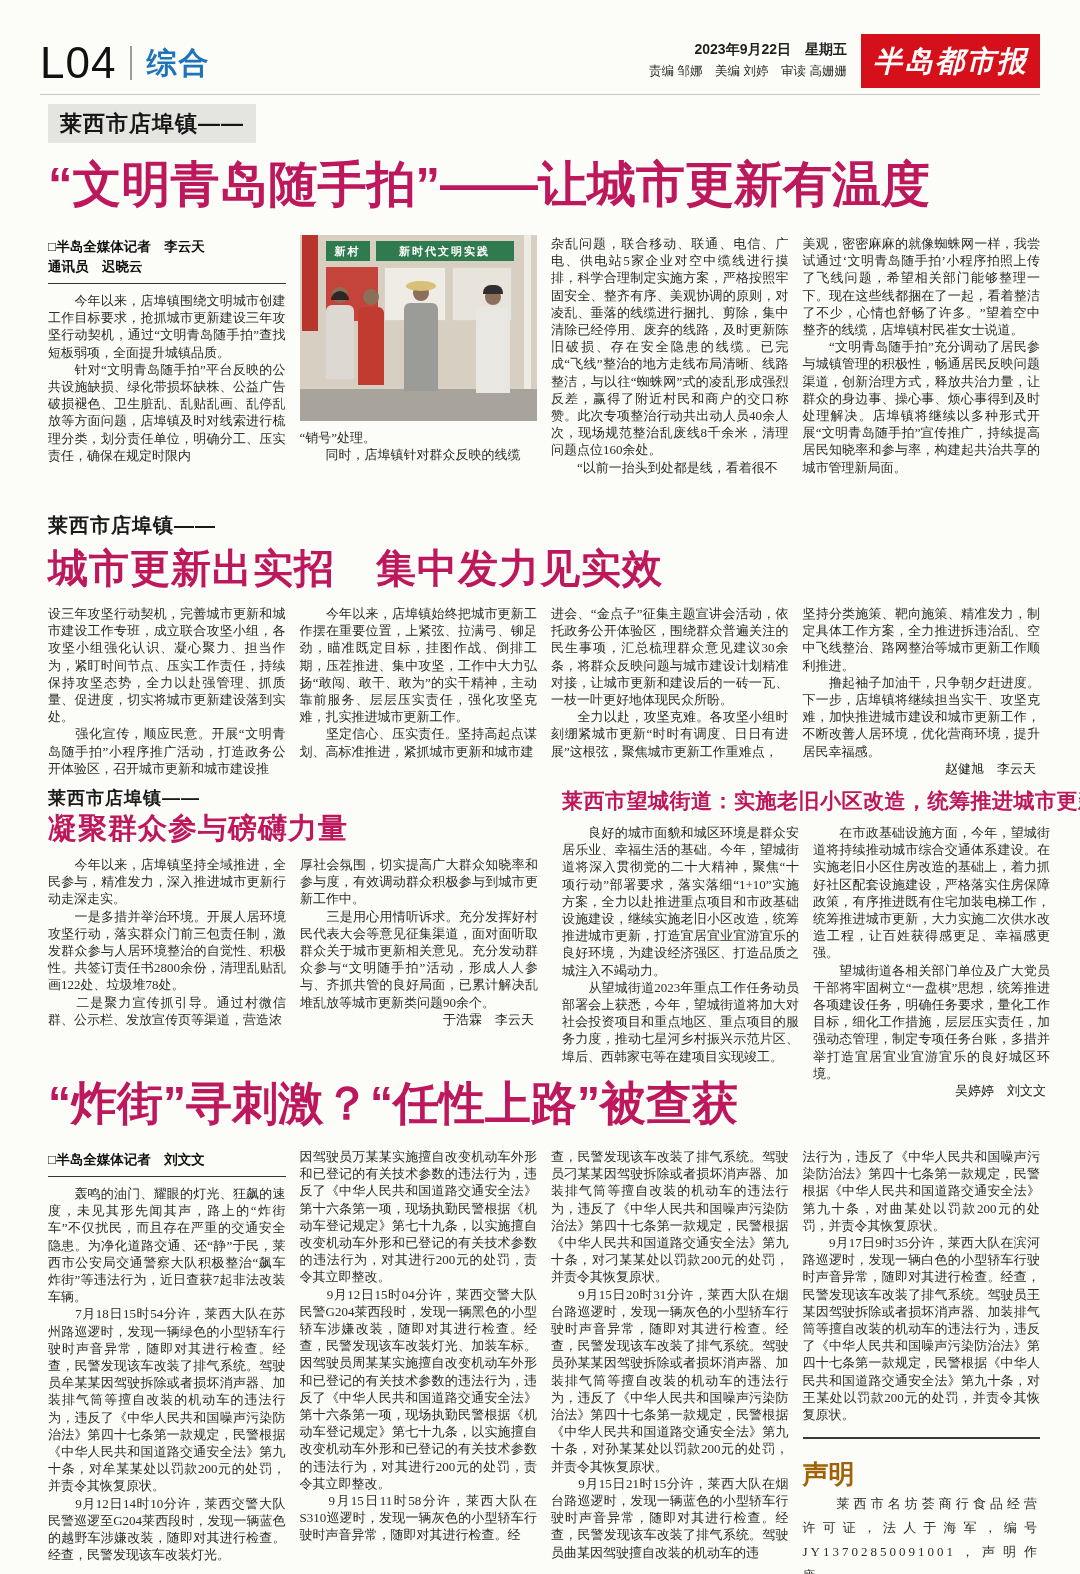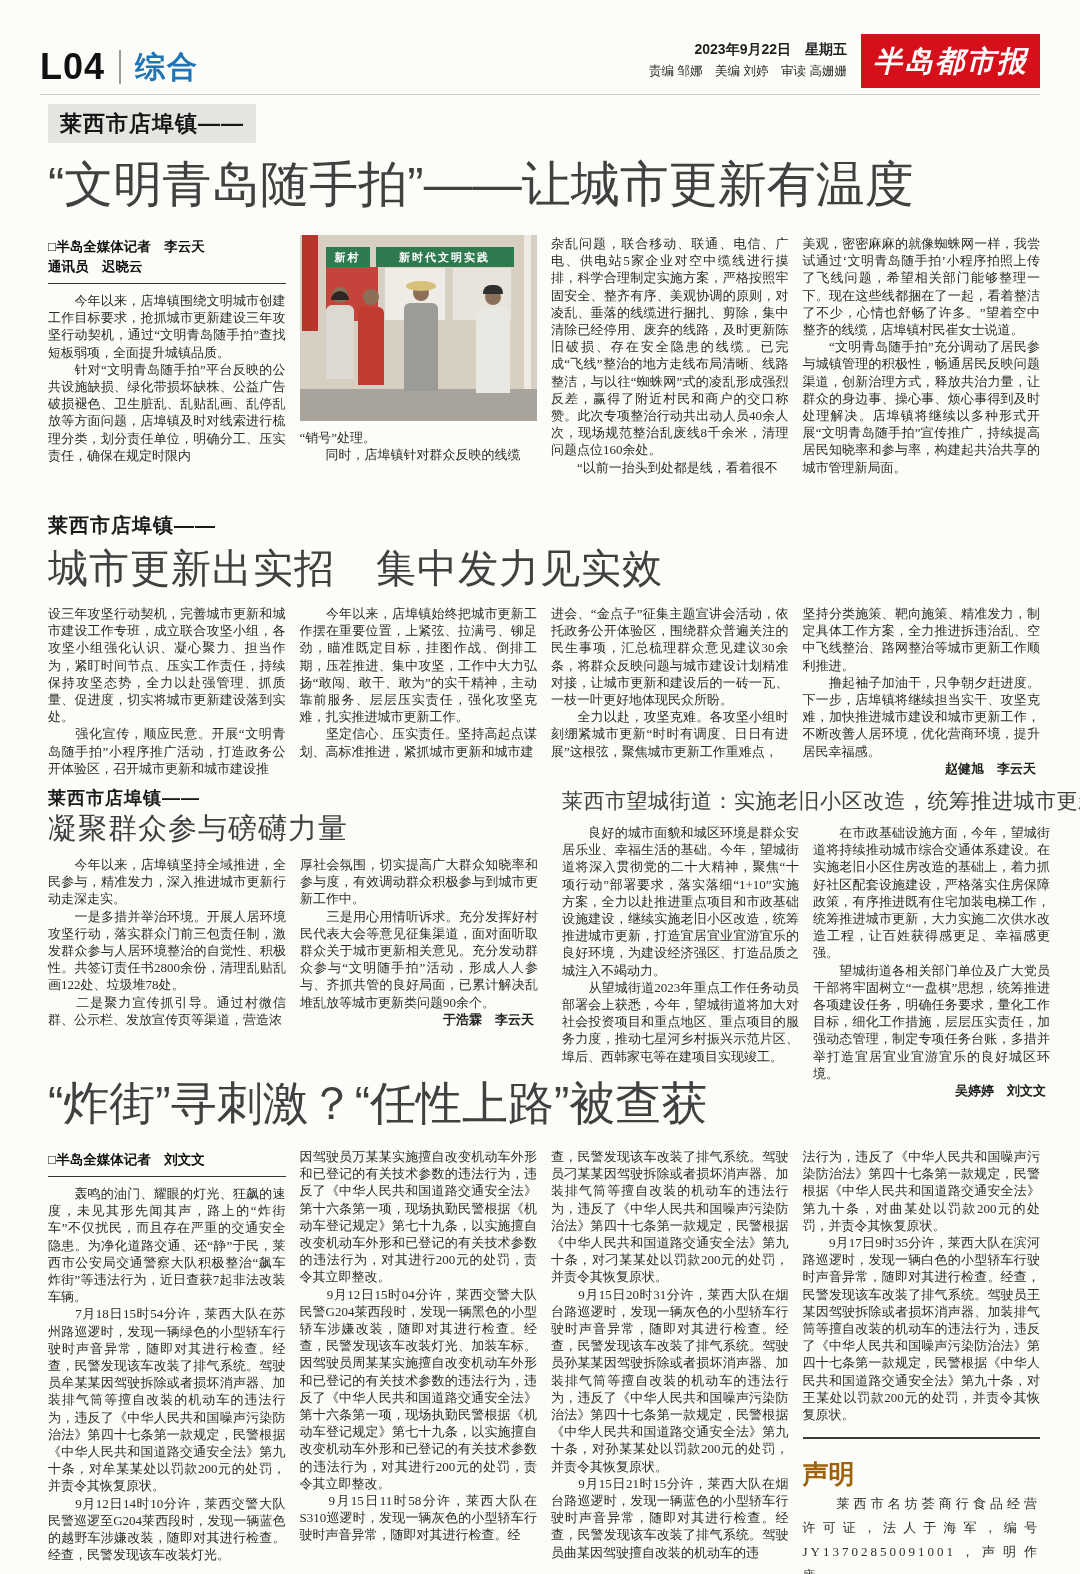--- a/index.html
+++ b/index.html
@@ -6,56 +6,56 @@
   html,body { background:#e9e9e6; }
   .page {
     position:relative; width:1080px; height:1574px; margin:0 auto;
     background:#fcfcf9; color:#222; overflow:hidden;
     font-family:"Liberation Sans", sans-serif;
   }
   
   .hdr { position:absolute; left:40px; right:40px; top:32px; height:56px;
          display:flex; align-items:flex-end; justify-content:space-between; }
   .hdr-left { display:flex; align-items:center; gap:14px; }
-  .pageno { font-size:36px; font-weight:700; color:#111; letter-spacing:1px; }
+  .pageno { font-size:44px; font-weight:400; color:#111; letter-spacing:1px; }
   .hdr-div { width:2px; height:34px; background:#9a9a9a; }
   .section { font-size:30px; font-weight:900; color:#1f74b8; letter-spacing:2px; }
   .hdr-right { display:flex; align-items:stretch; gap:14px; }
   .dateblk { text-align:right; display:flex; flex-direction:column; justify-content:center; padding-bottom:2px; }
   .dateline { font-size:14px; color:#1d1d1d; font-weight:700; }
   .staffline { font-size:12.5px; color:#2a2a2a; margin-top:4px; }
   .masthead { background:#d6101a; color:#fff; font-size:29px; font-weight:900;
               font-style:italic; padding:8px 12px 6px; letter-spacing:2px;
               display:flex; align-items:center; }
   .hdr-rule { position:absolute; left:40px; right:40px; top:94px; border-top:1px solid #c7c7c4; }
 
   
   .kicker-box { display:inline-block; background:#e4e4e1; color:#161616;
                 font-size:22px; font-weight:800; padding:5px 12px 4px; letter-spacing:1px; }
   .kicker-plain { font-size:20px; font-weight:800; color:#1a1a1a; letter-spacing:1px; }
-  .hl { color:#404040; font-weight:400; font-family:"Liberation Sans", sans-serif; }
+  .hl { color:#be185d; font-weight:700; font-family:"Liberation Sans", sans-serif; }
   .cols4 { display:grid; grid-template-columns:repeat(4,1fr); gap:14px; }
   .cols2 { display:grid; grid-template-columns:repeat(2,1fr); gap:14px; }
   .btxt p { font-family:"Liberation Serif", serif; font-size:13px; line-height:17.2px;
             text-align:justify; color:#2b2b2b; }
   .byline { font-size:13.5px; font-weight:700; color:#111; line-height:20px;
             border-bottom:1px solid #333; padding:2px 0 6px; margin-bottom:8px;
             font-family:"Liberation Sans", sans-serif; }
-  .sig { text-align:right; font-size:13px; font-weight:700; color:#222;
+  .sig { text-align:right; font-size:13px; font-weight:400; color:#222;
          font-family:"Liberation Serif", serif; line-height:18px; padding-right:4px; }
 
   #a1 { position:absolute; left:48px; top:104px; width:992px; }
   #a1 .hl { font-size:49px; line-height:62px; margin-top:10px; white-space:nowrap; }
   #a1 .cols4 { margin-top:20px; }
 
   
   .photo { position:relative; width:100%; height:186px; background:#d6cfc2; overflow:hidden;
            margin-bottom:8px; }
   .ph-redbanner { position:absolute; left:2px; top:0; width:16px; height:96px; background:#b8352c; }
-  .ph-sign { position:absolute; top:12px; height:20px; background:#2f7a4e; color:#fff;
+  .ph-sign { position:absolute; top:6px; height:20px; background:#2f7a4e; color:#fff;
              font-size:11px; font-weight:700; display:flex; align-items:center;
              justify-content:center; letter-spacing:2px; }
   .ph-sign.s1 { left:26px; width:44px; }
   .ph-sign.s2 { left:76px; width:138px; }
   .ph-poster { position:absolute; top:32px; height:54px; }
   .ph-poster.red { left:26px; width:52px; background:#c4433a; }
   .ph-poster.w1 { left:84px; width:62px; background:#efece6; border:1px solid #d8d3c8; }
   .ph-poster.w2 { left:152px; width:60px; background:#e8e4dc; border:1px solid #d8d3c8; }
   .ph-pole { position:absolute; right:6px; top:0; width:7px; height:100%; background:#edebe4; }
   .ph-ground { position:absolute; left:0; right:0; bottom:0; height:32px; background:#a8a49b; }

